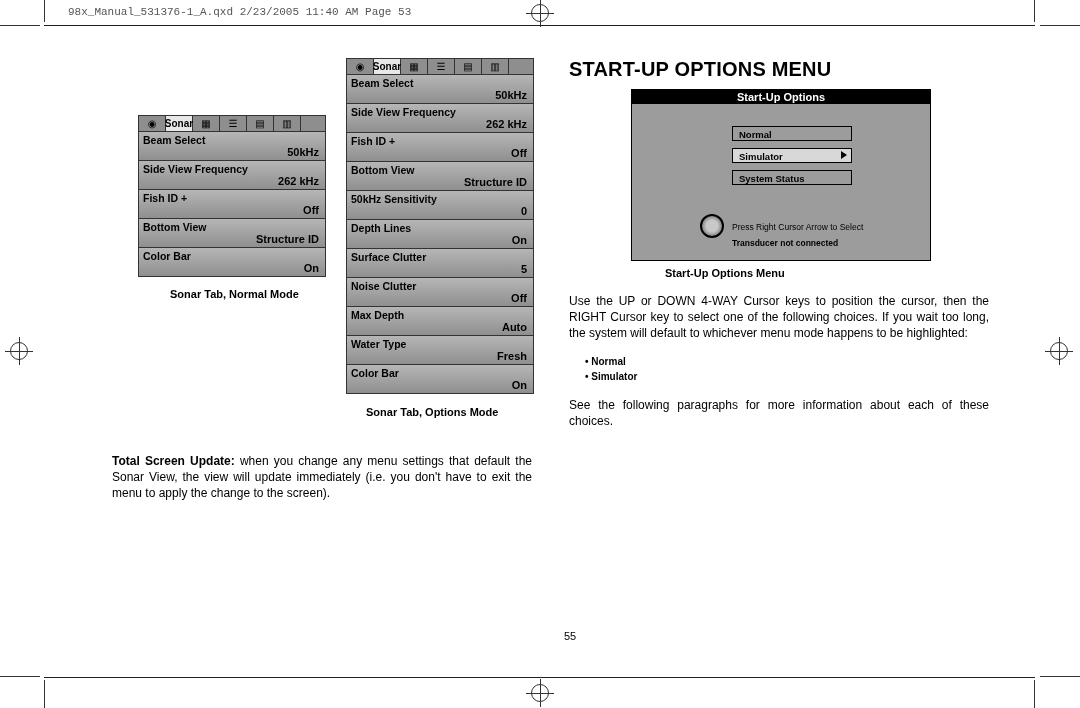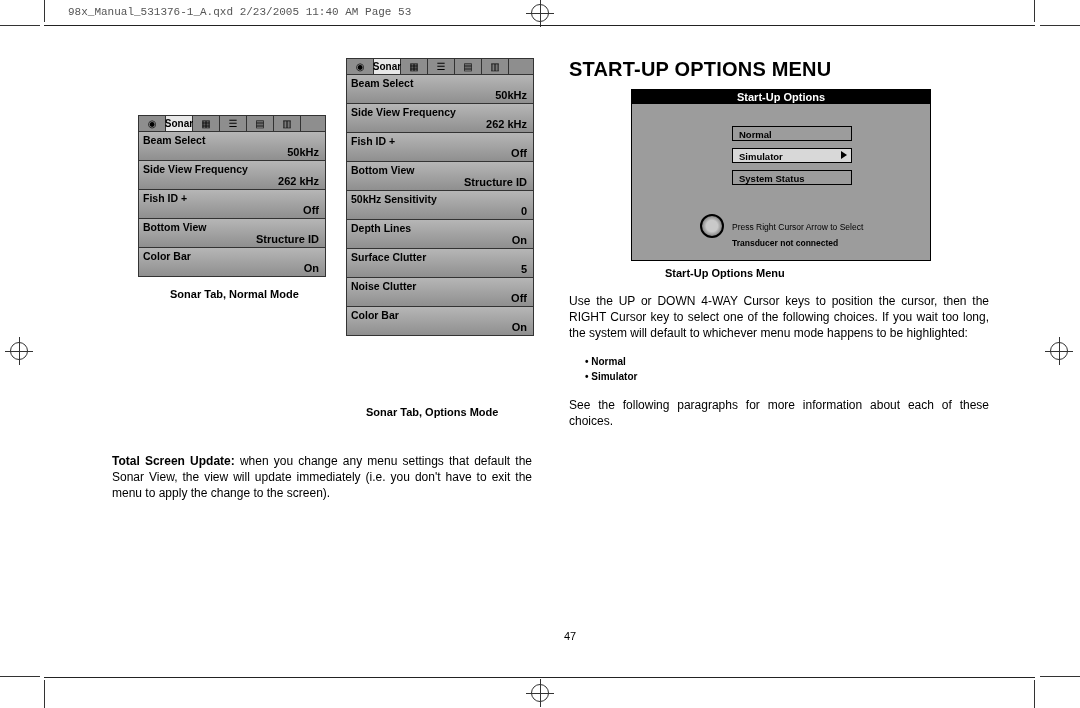--- a/index.html
+++ b/index.html
@@ -223,20 +223,28 @@
                 <span class="lbl">Depth Lines</span>
                 <span class="val">On</span>
               </div>
               <div class="row">
                 <span class="lbl">Surface Clutter</span>
                 <span class="val">5</span>
               </div>
               <div class="row">
                 <span class="lbl">Noise Clutter</span>
                 <span class="val">Off</span>
+              </div>
+              <div class="row">
+                <span class="lbl">Max Depth</span>
+                <span class="val">Auto</span>
+              </div>
+              <div class="row">
+                <span class="lbl">Water Type</span>
+                <span class="val">Fresh</span>
               </div>
               <div class="row">
                 <span class="lbl">Color Bar</span>
                 <span class="val">On</span>
               </div>
             </div>
         </div>
       </div>
       <div class="caption caption-a">Sonar Tab, Options Mode</div>
     </div>
@@ -267,14 +275,14 @@
     <p class="p">Use the UP or DOWN 4-WAY Cursor keys to position the cursor, then the RIGHT Cursor key to select one of the following choices. If you wait too long, the system will default to whichever menu mode happens to be highlighted:</p>
 
     <div class="bullets">
       <div>• <span>Normal</span></div>
       <div>• <span>Simulator</span></div>
     </div>
 
     <p class="p">See the following paragraphs for more information about each of these choices.</p>
   </div>
 
-  <div class="pagenum">47</div>
+  <div class="pagenum">55</div>
 </div>
 
 </body></html>

